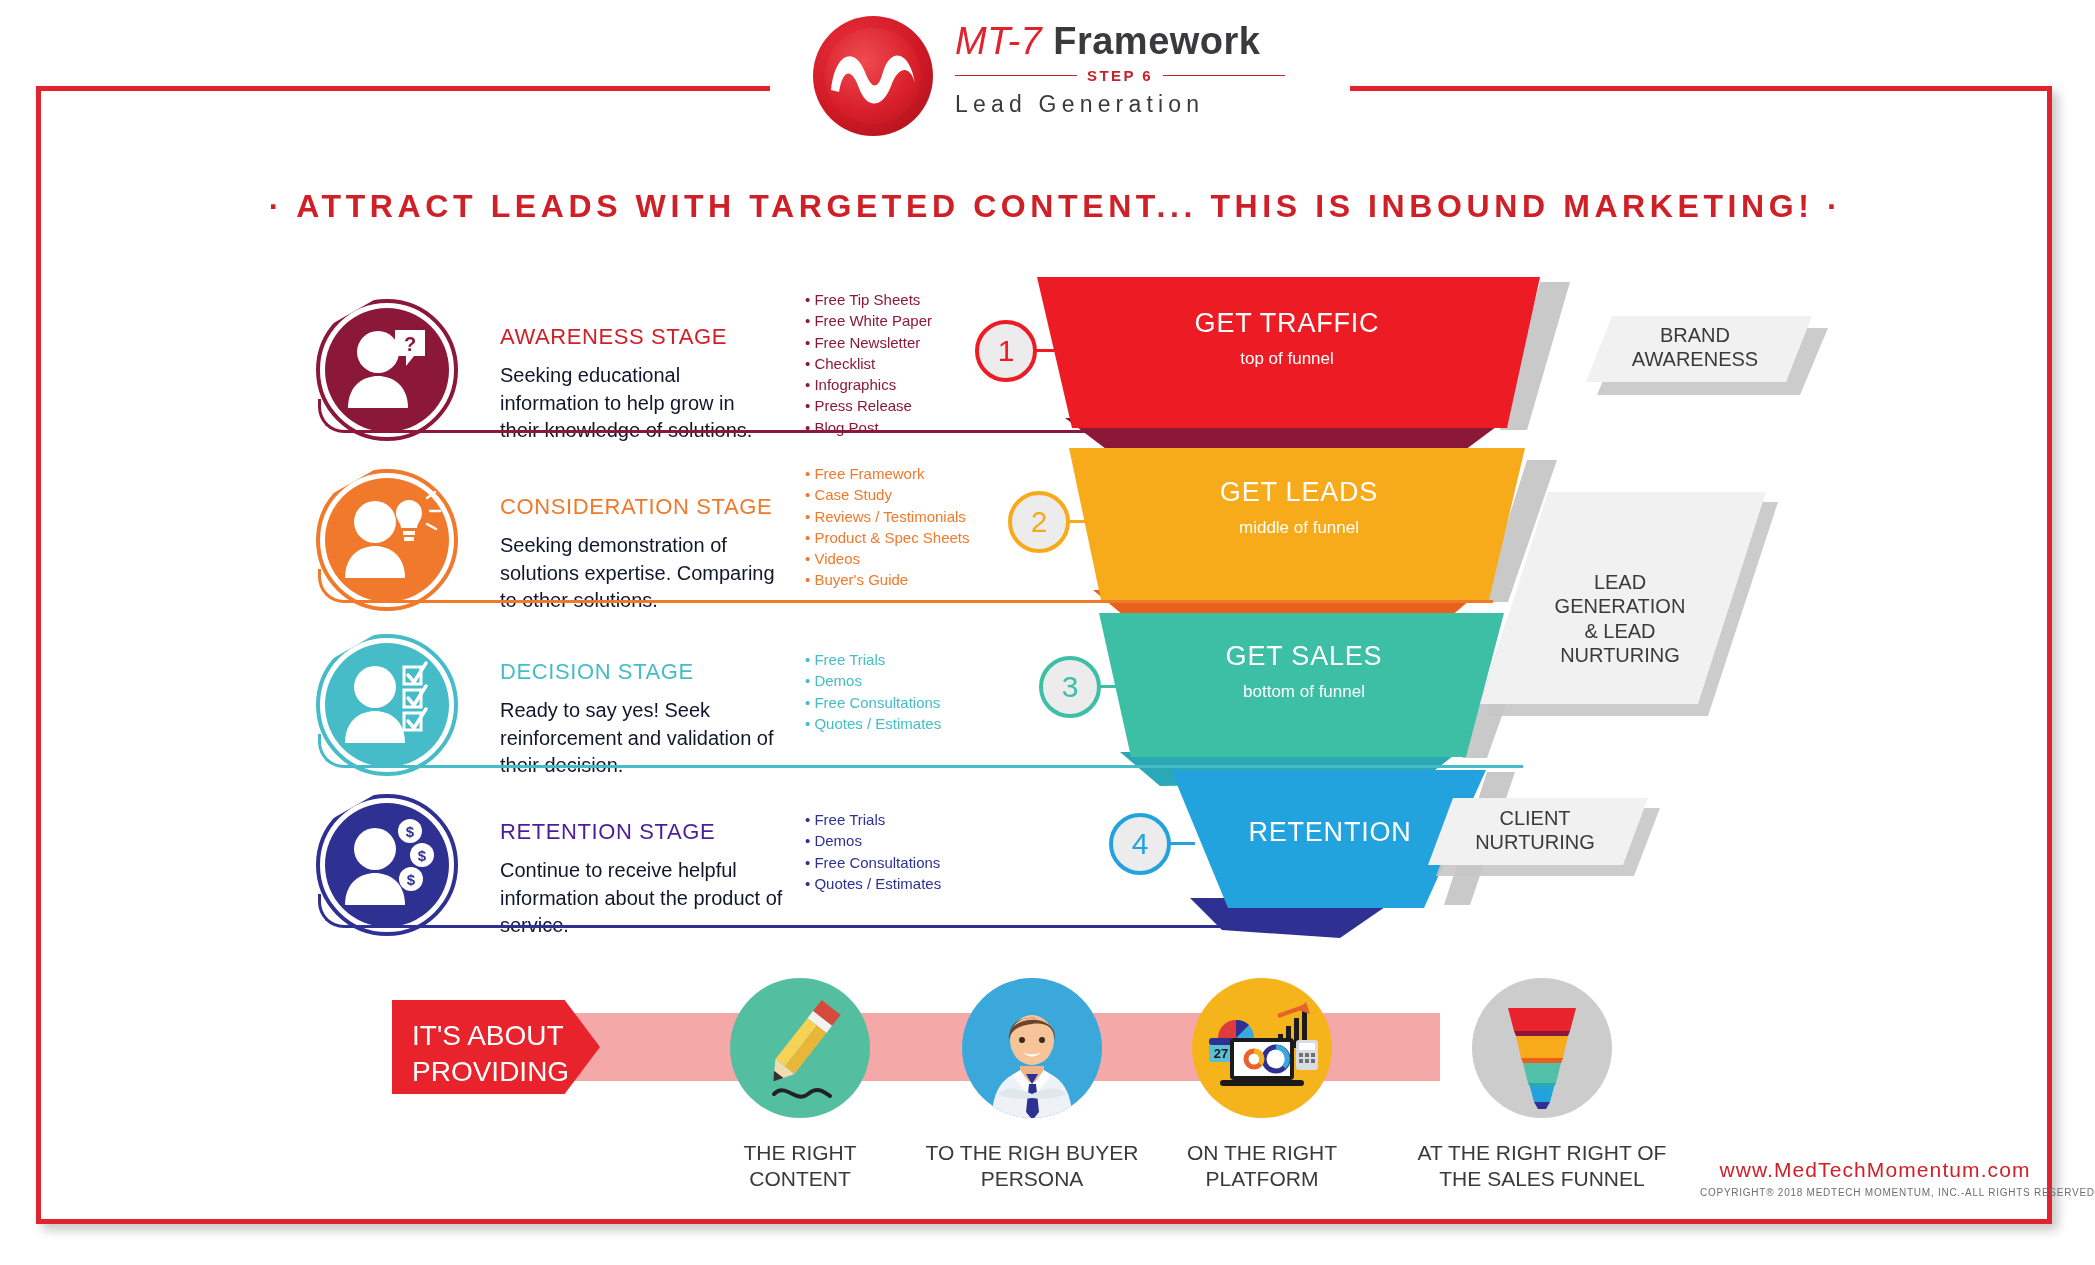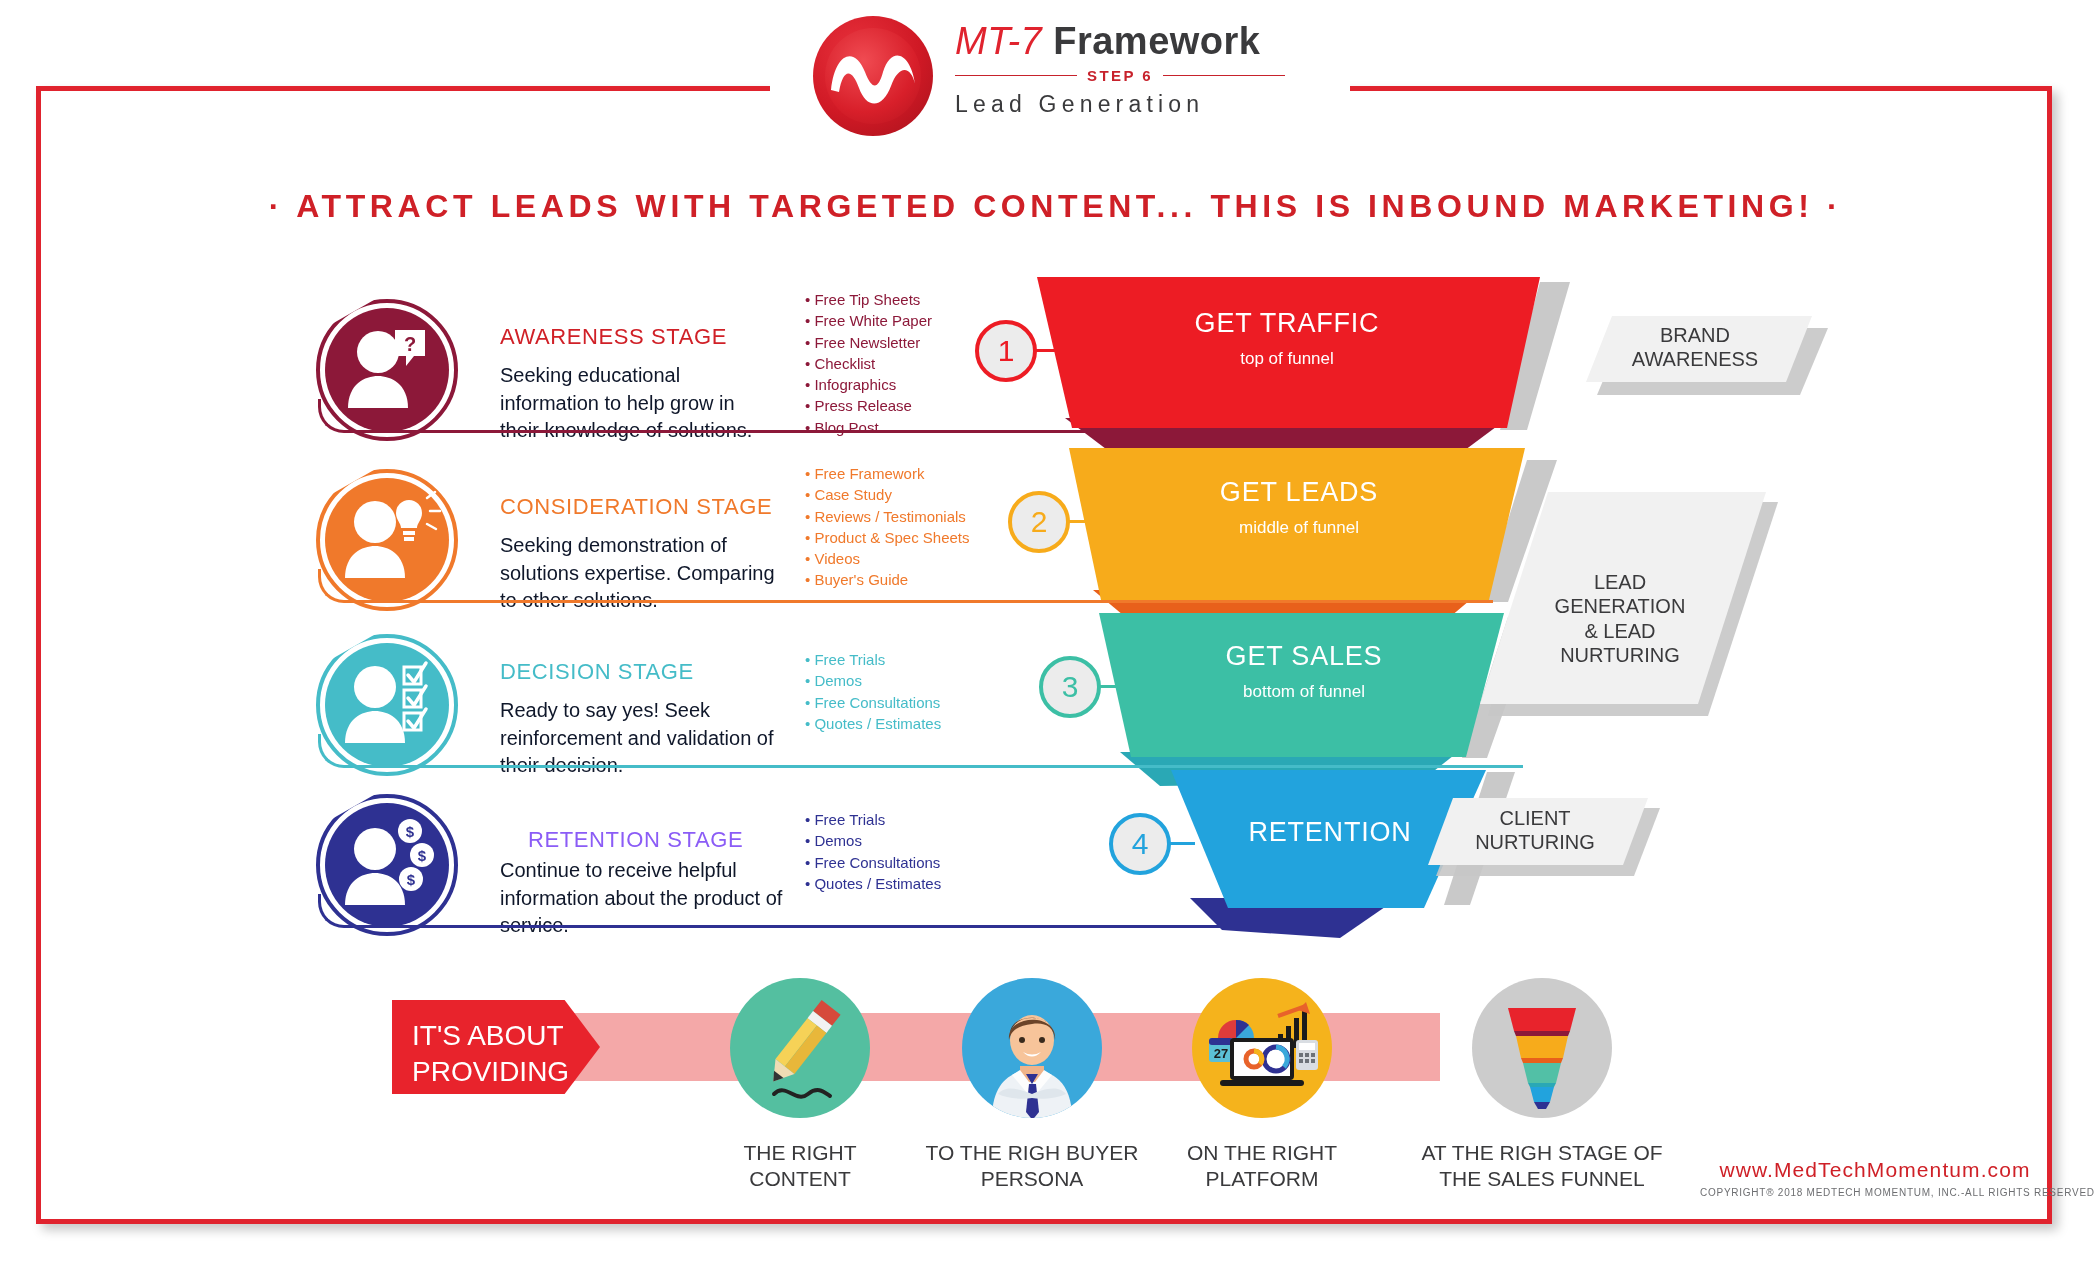--- a/index.html
+++ b/index.html
@@ -331,21 +331,21 @@
         <g>
           <circle cx="85" cy="28" r="12" fill="#fff"></circle>
           <text x="85" y="34" font-size="15" font-family="Liberation Sans, sans-serif" fill="#2e3192" text-anchor="middle" font-weight="700">$</text>
           <circle cx="97" cy="52" r="12" fill="#fff"></circle>
           <text x="97" y="58" font-size="15" font-family="Liberation Sans, sans-serif" fill="#2e3192" text-anchor="middle" font-weight="700">$</text>
           <circle cx="86" cy="76" r="12" fill="#fff"></circle>
           <text x="86" y="82" font-size="15" font-family="Liberation Sans, sans-serif" fill="#2e3192" text-anchor="middle" font-weight="700">$</text>
         </g>
       </svg>
     </div>
-    <div class="s-title" style="left:500px;top:32px;color:#8b5cf6;margin-left:28px;">RETENTION STAGE</div>
+    <div class="s-title" style="left:500px;top:24px;color:#4c1d95;">RETENTION STAGE</div>
     <div class="s-desc" style="left:500px;top:62px;width:290px;">Continue to receive helpful information about the product of service.</div>
     <div class="s-list" style="left:805px;top:14px;color:#2e3192;">
       <div>Free Trials</div>
       <div>Demos</div>
       <div>Free Consultations</div>
       <div>Quotes / Estimates</div>
     </div>
     <div class="s-line-cap" style="left:318px;top:99px;color:#2e3192;"></div>
     <div class="s-line" style="left:363px;top:130px;width:880px;background:#2e3192;"></div>
   </div>
@@ -450,20 +450,20 @@
       <polygon points="42,53 98,53 96,58 44,58" fill="#8c1839"></polygon>
       <polygon points="44,58 96,58 91,80 49,80" fill="#f7ab1b"></polygon>
       <polygon points="49,80 91,80 89,85 51,85" fill="#e8601b"></polygon>
       <polygon points="51,85 89,85 84,105 56,105" fill="#52c0a6"></polygon>
       <polygon points="56,105 84,105 82,109 58,109" fill="#2aa8b5"></polygon>
       <polygon points="58,109 82,109 78,124 62,124" fill="#22a3dd"></polygon>
       <polygon points="62,124 78,124 74,131 66,131" fill="#2e3192"></polygon>
     </svg>
   </div>
   <div class="bcap" style="left:1397px;top:1140px;width:290px;">
-    <div>AT THE RIGH STAGE OF</div>
+    <div>AT THE RIGHT RIGHT OF</div>
     <div>THE SALES FUNNEL</div>
   </div>
 
   <div class="foot-url">www.MedTechMomentum.com</div>
   <div class="foot-cr">COPYRIGHT® 2018 MEDTECH MOMENTUM, INC.-ALL RIGHTS RESERVED</div>
 
 </div>
 
 </body></html>

